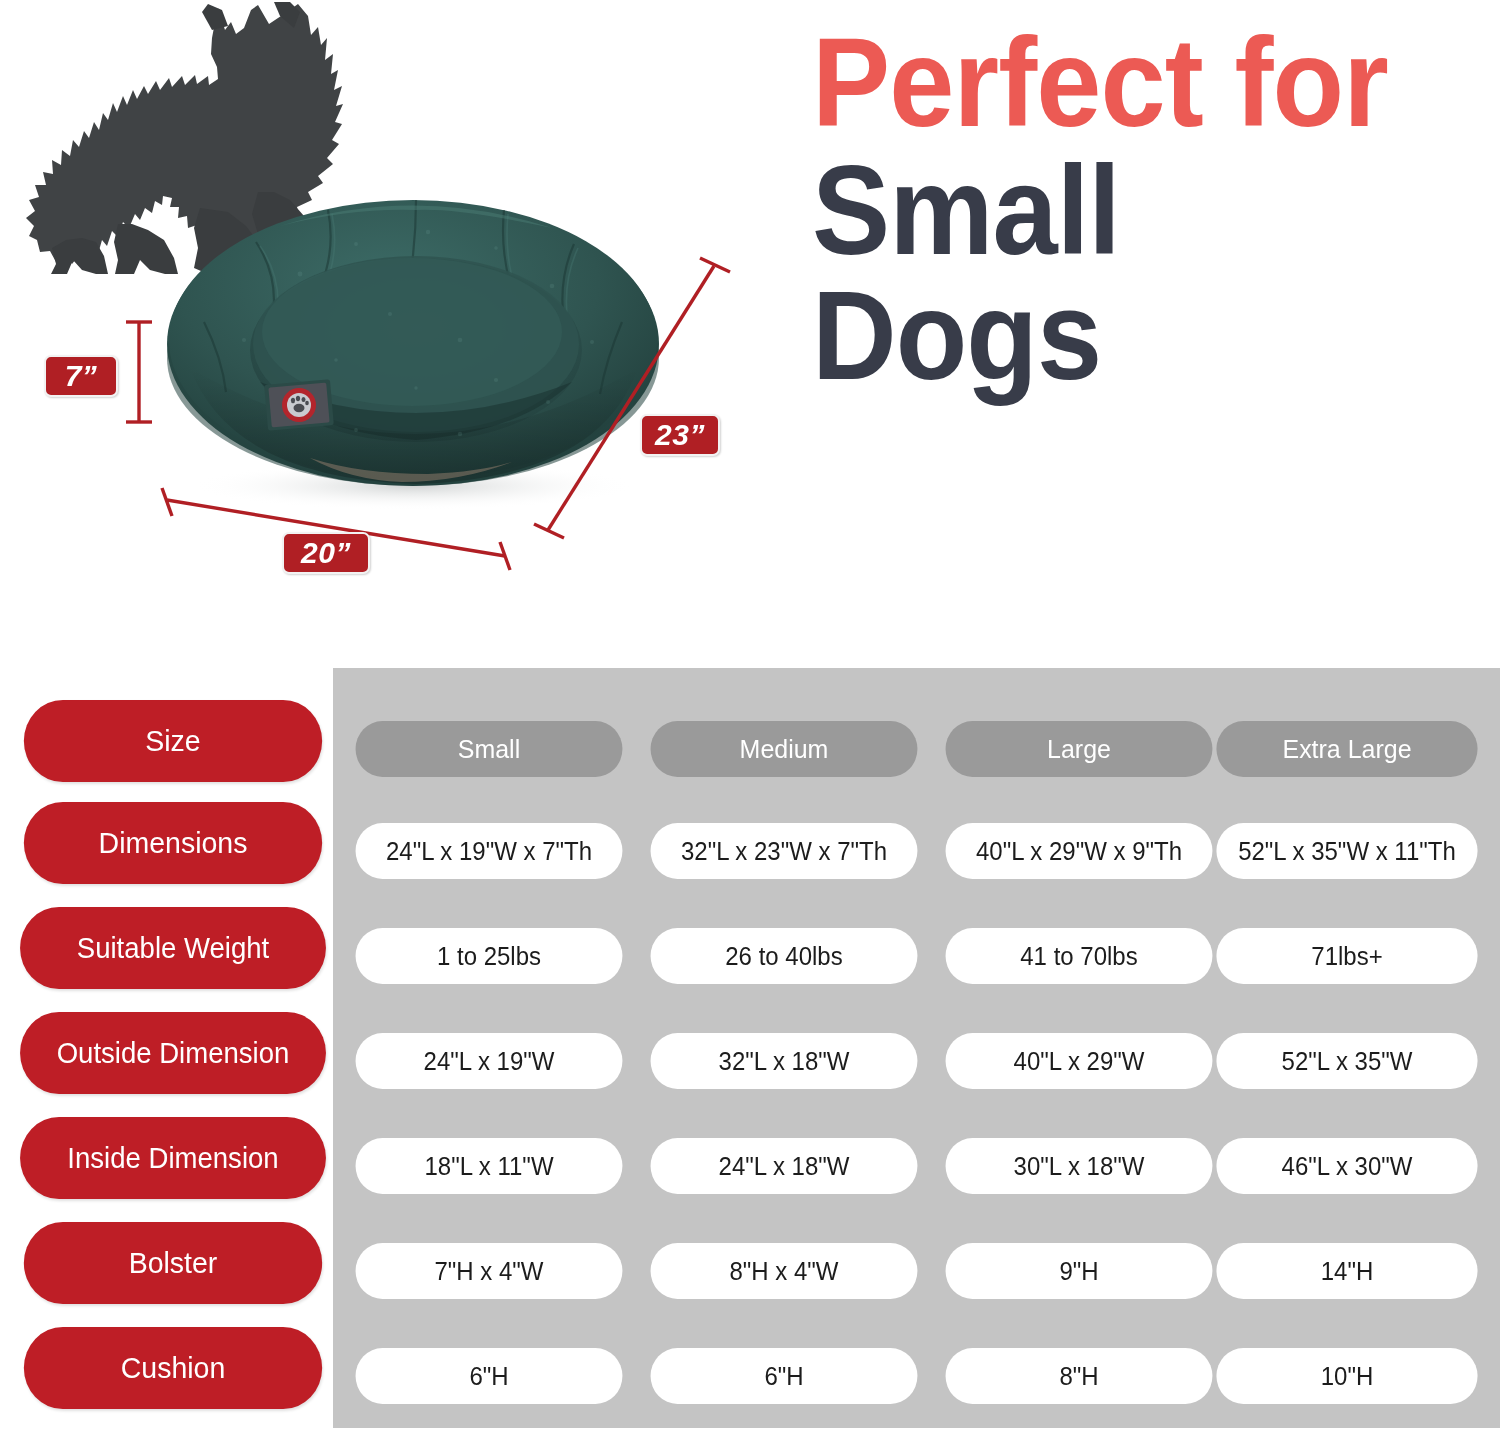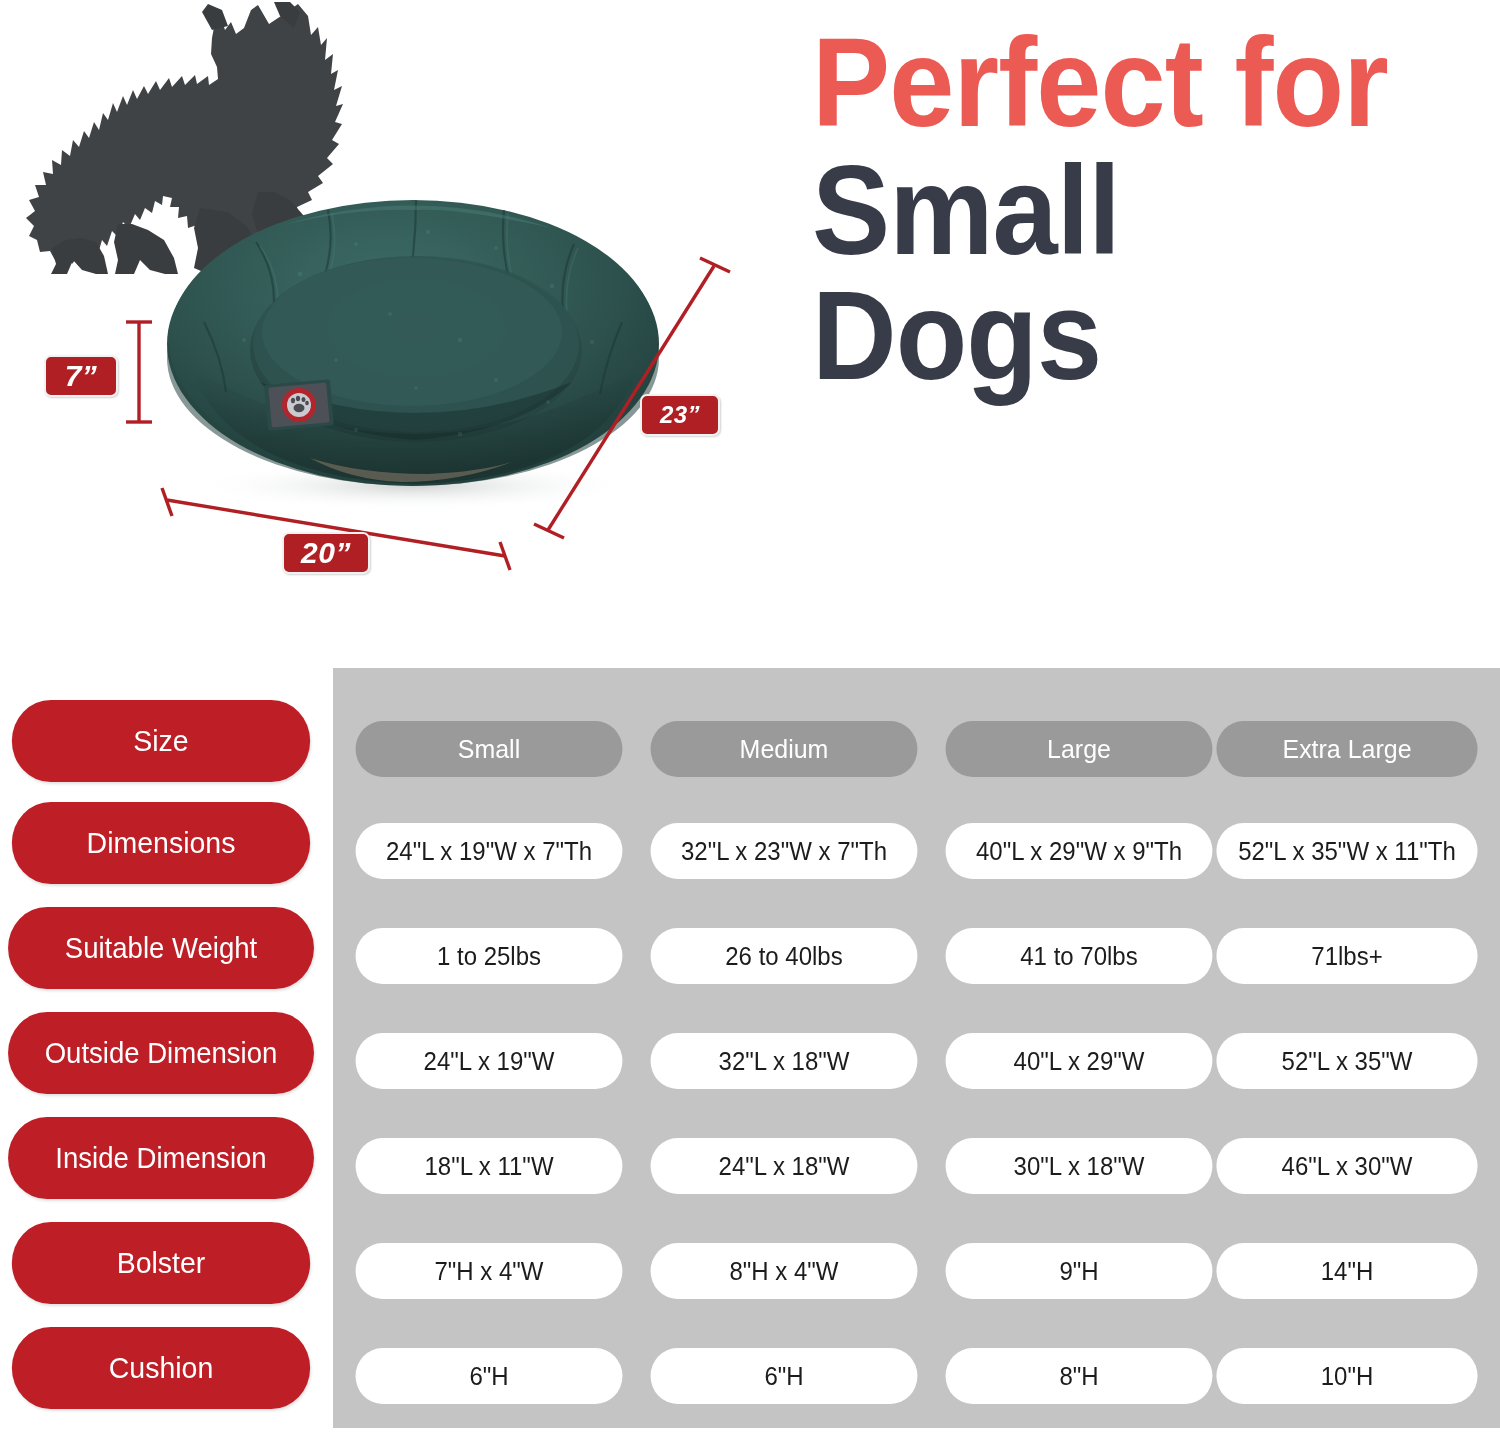--- a/index.html
+++ b/index.html
@@ -56,21 +56,21 @@
     text-align: center;
     line-height: 1;
     display: flex;
     align-items: center;
     justify-content: center;
     letter-spacing: 0.5px;
     box-shadow: 1px 1px 2px rgba(0,0,0,0.18);
   }
   #badge-7  { left: 44px;  top: 355px; width: 74px;  height: 42px; font-size: 30px; }
   #badge-19 { left: 282px; top: 532px; width: 88px;  height: 42px; font-size: 30px; }
-  #badge-23 { left: 640px; top: 394px; width: 80px;  height: 42px; font-size: 24px; font-style: italic; }
+  #badge-23 { left: 640px; top: 414px; width: 80px;  height: 42px; font-size: 30px; font-style: italic; }
 
   .dim-line { position: absolute; }
   .dim-line svg { display: block; overflow: visible; }
 
   
   #headline {
     position: absolute;
     left: 772px; top: 24px;
     width: 716px;
     margin-left: 40px;
@@ -98,21 +98,21 @@
 
   #spec-panel {
     position: absolute;
     left: 333px; top: 8px;
     width: 1167px; height: 760px;
     background: #C4C4C4;
   }
 
   #label-column {
     position: absolute;
-    left: 0; top: 0;
+    left: 12px; top: 0;
     width: 287px; height: 774px;
   }
 
   .row-label {
     position: absolute;
     left: 4px;
     width: 314px;
     height: 82px;
     background: #BE1E26;
     border-radius: 41px;

